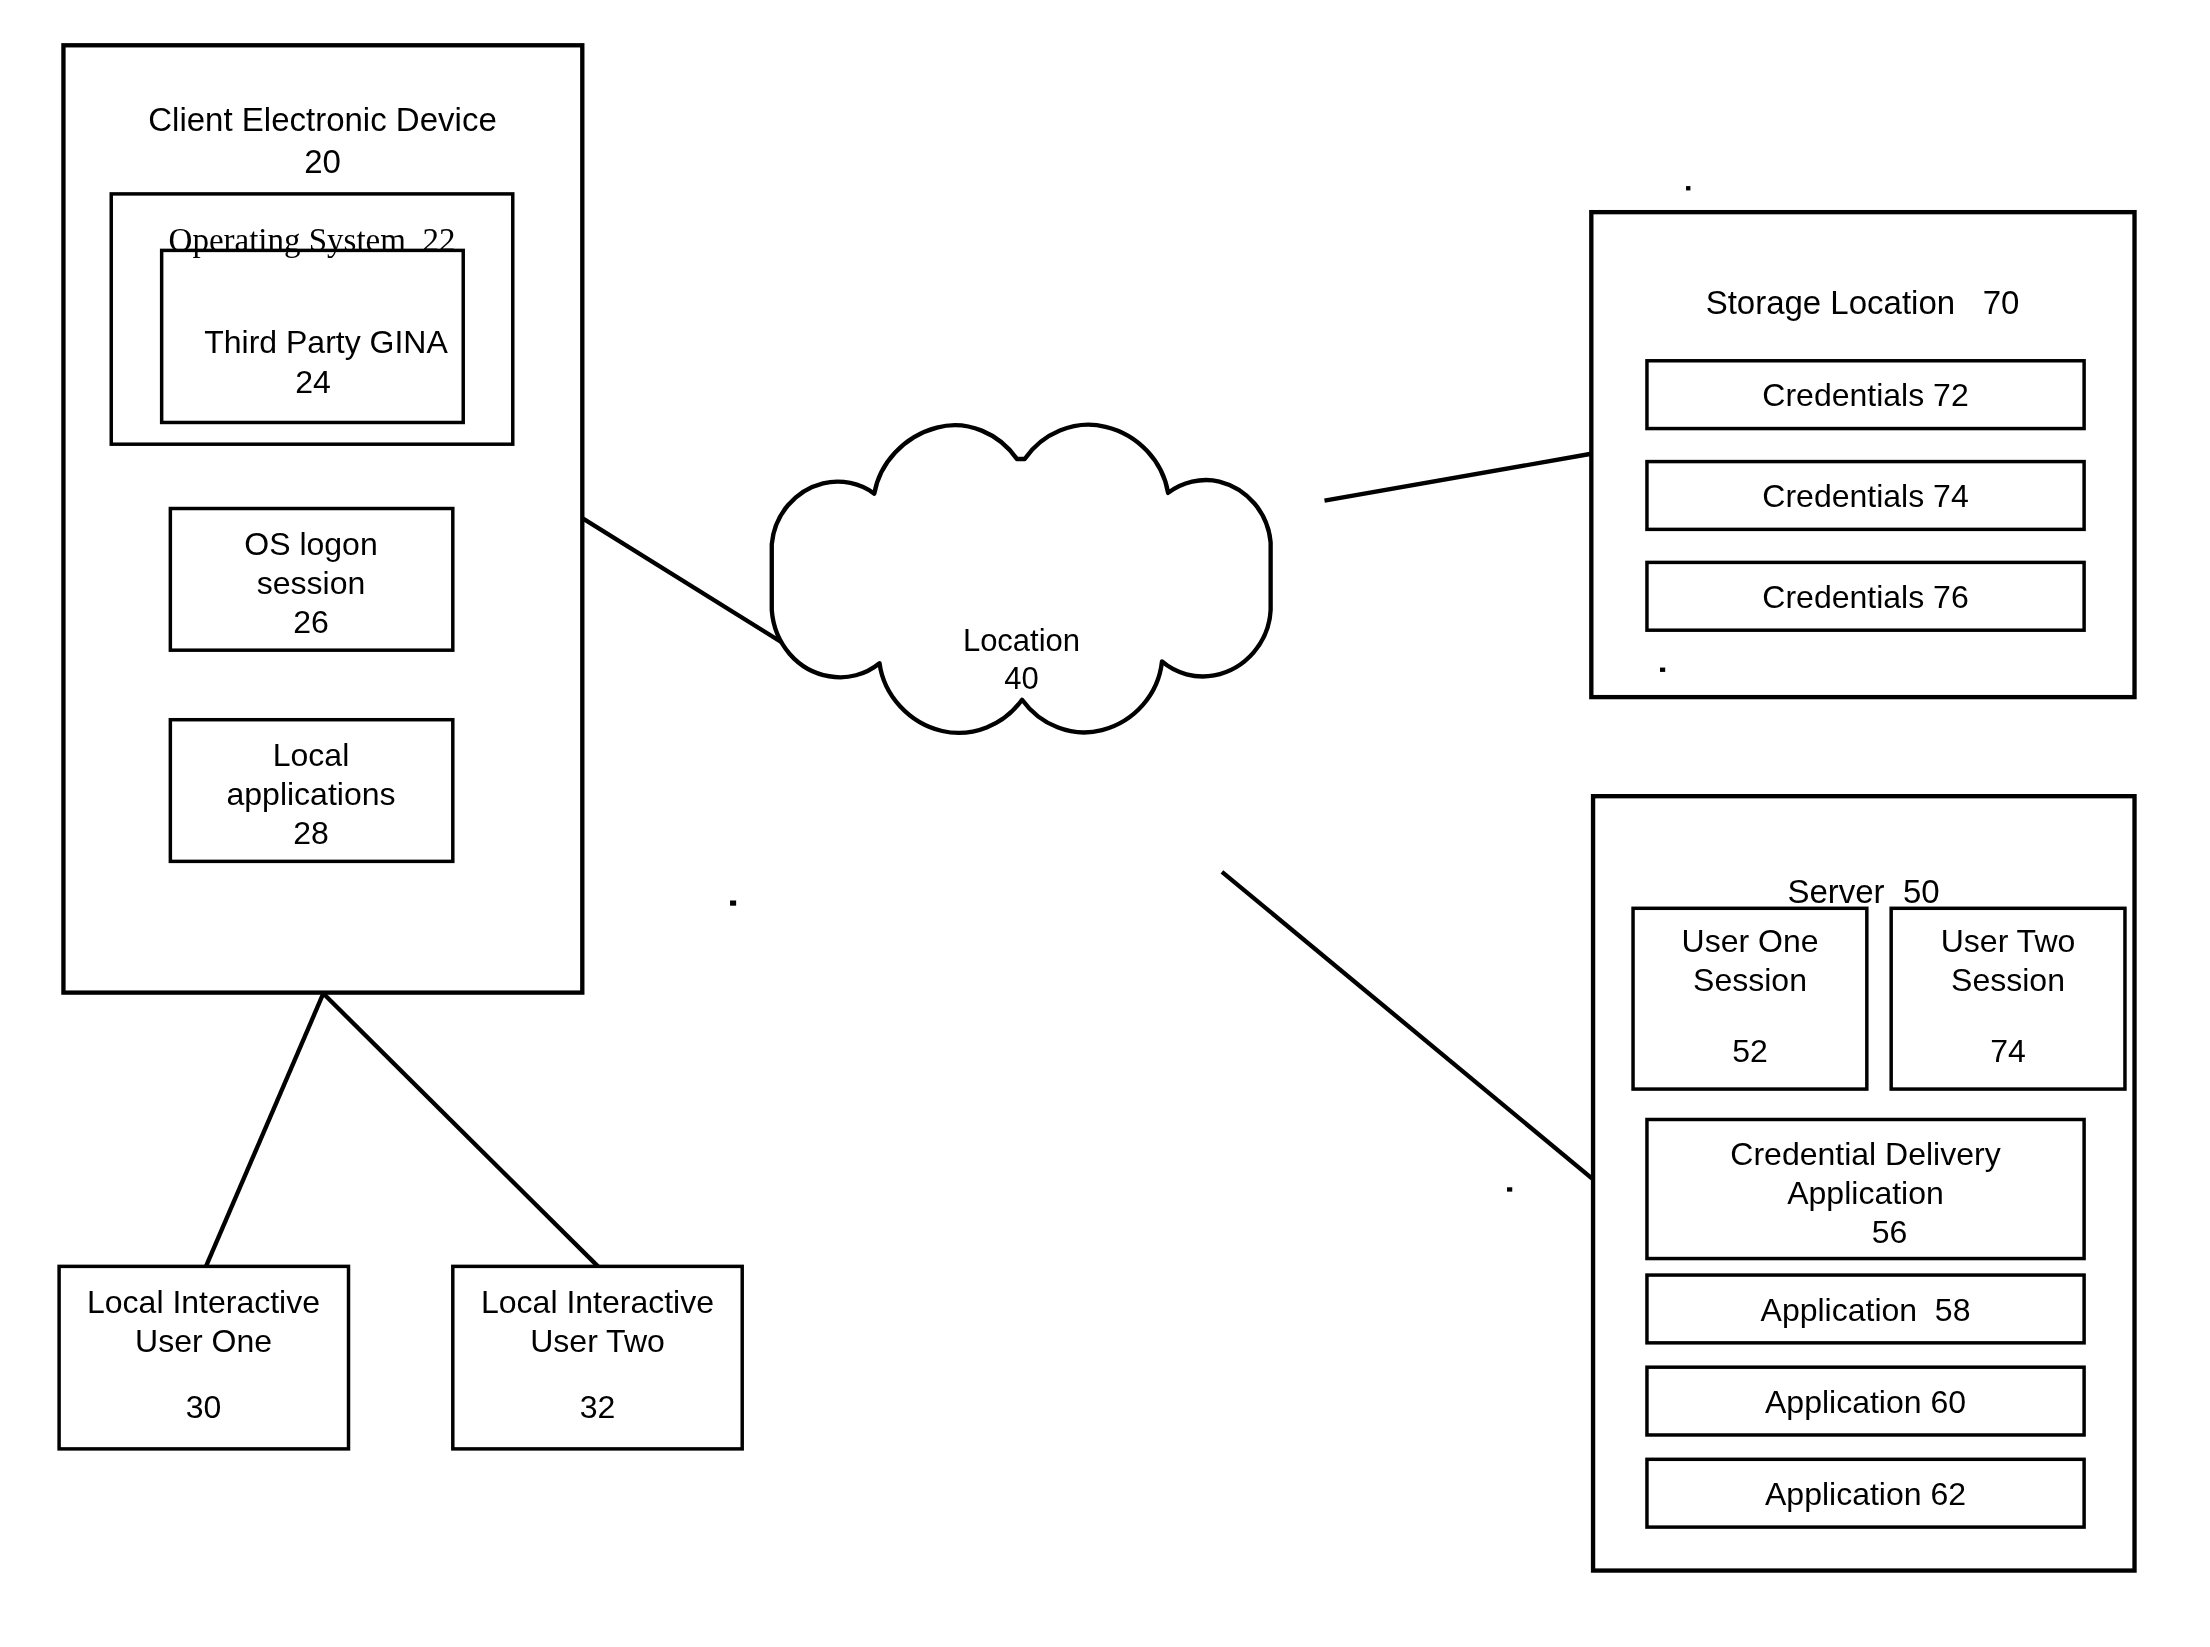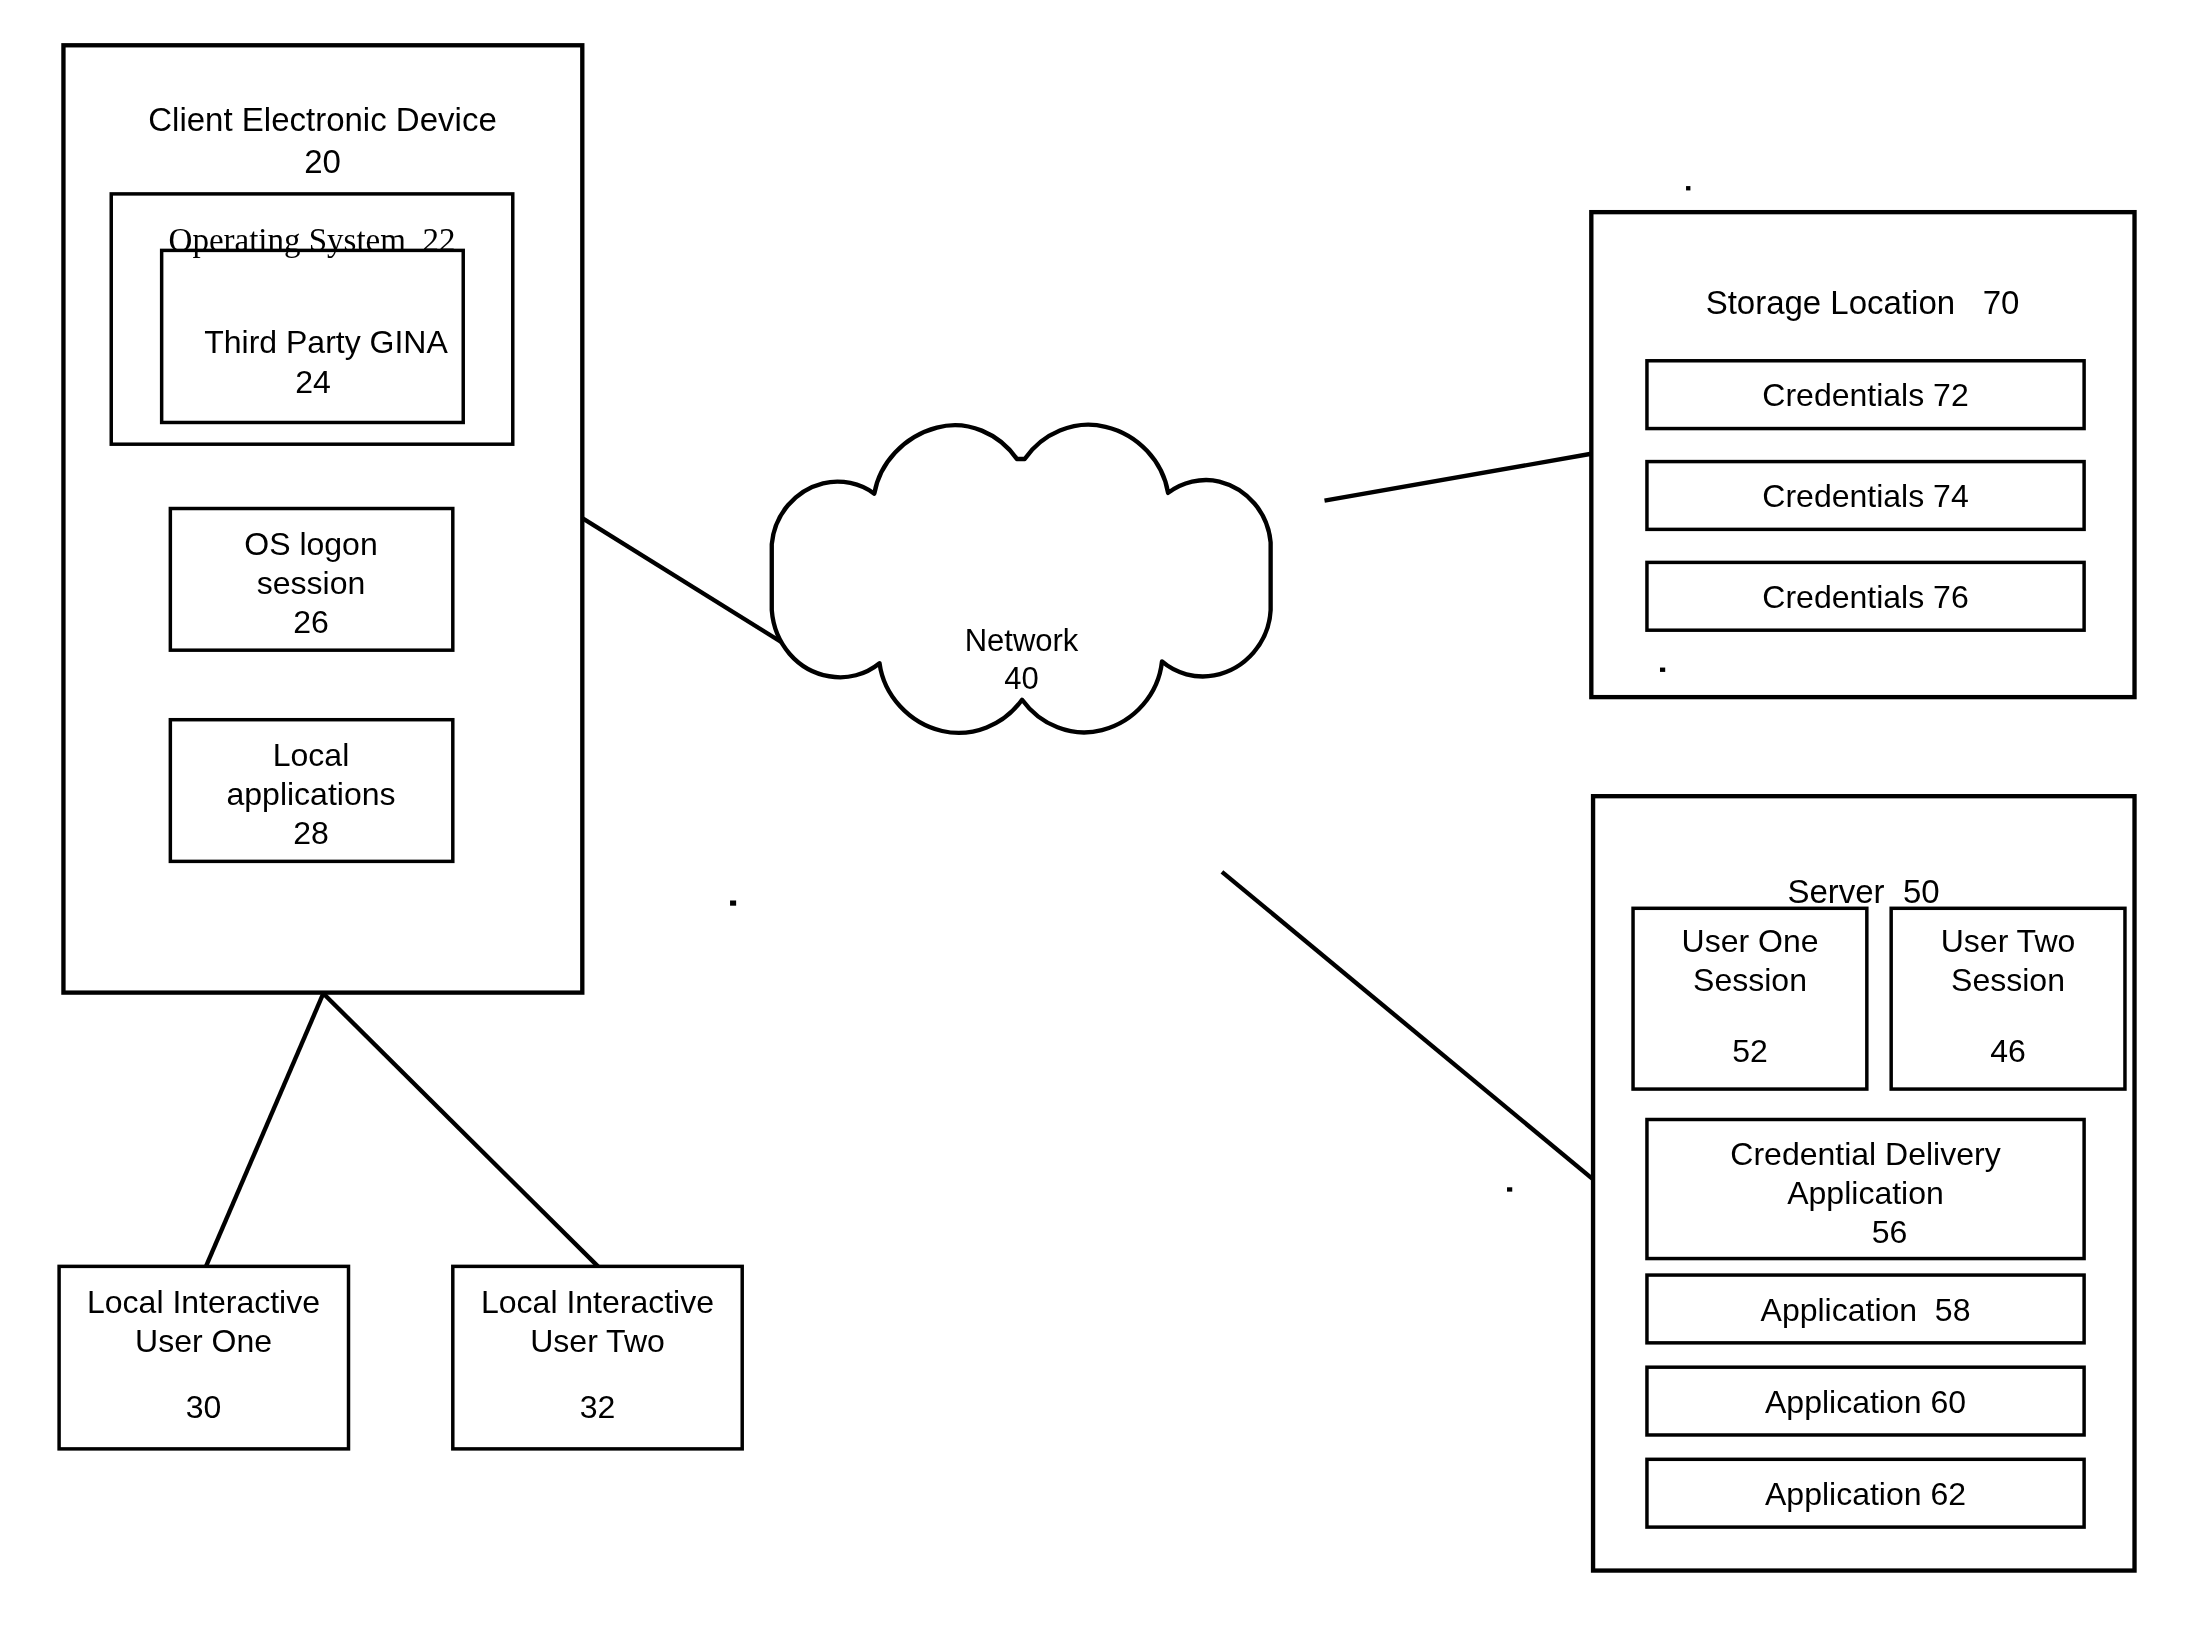--- a/index.html
+++ b/index.html
@@ -148,37 +148,37 @@
   <div class="lbl fs-37" style="left:170px; top:813px; width:282px;">28</div>
 
   <div class="lbl fs-37" style="left:59px; top:1282px; width:289px;">Local Interactive</div>
   <div class="lbl fs-37" style="left:59px; top:1321px; width:289px;">User One</div>
   <div class="lbl fs-37" style="left:59px; top:1387px; width:289px;">30</div>
 
   <div class="lbl fs-37" style="left:453px; top:1282px; width:289px;">Local Interactive</div>
   <div class="lbl fs-37" style="left:453px; top:1321px; width:289px;">User Two</div>
   <div class="lbl fs-37" style="left:453px; top:1387px; width:289px;">32</div>
 
-  <div class="lbl fs-36" style="left:874px; top:621px; width:295px;">Network</div>
+  <div class="lbl fs-36" style="left:874px; top:621px; width:295px;">Location</div>
   <div class="lbl fs-36" style="left:874px; top:659px; width:295px;">40</div>
 
   <div class="lbl fs-38" style="left:1591px; top:282px; width:543px;">Storage Location   70</div>
   <div class="lbl fs-37" style="left:1647px; top:375px; width:437px;">Credentials 72</div>
   <div class="lbl fs-37" style="left:1647px; top:476px; width:437px;">Credentials 74</div>
   <div class="lbl fs-37" style="left:1647px; top:577px; width:437px;">Credentials 76</div>
 
   <div class="lbl fs-38" style="left:1593px; top:871px; width:541px;">Server  50</div>
 
   <div class="lbl fs-37" style="left:1633px; top:921px; width:234px;">User One</div>
   <div class="lbl fs-37" style="left:1633px; top:960px; width:234px;">Session</div>
   <div class="lbl fs-37" style="left:1633px; top:1031px; width:234px;">52</div>
 
   <div class="lbl fs-37" style="left:1891px; top:921px; width:234px;">User Two</div>
   <div class="lbl fs-37" style="left:1891px; top:960px; width:234px;">Session</div>
-  <div class="lbl fs-37" style="left:1891px; top:1031px; width:234px;">46</div>
+  <div class="lbl fs-37" style="left:1891px; top:1031px; width:234px;">74</div>
 
   <div class="lbl fs-37" style="left:1647px; top:1134px; width:437px;">Credential Delivery</div>
   <div class="lbl fs-37" style="left:1647px; top:1173px; width:437px;">Application</div>
   <div class="lbl fs-37" style="left:1647px; top:1212px; width:437px;margin-left:24px;">56</div>
 
   <div class="lbl fs-37" style="left:1647px; top:1290px; width:437px;">Application  58</div>
   <div class="lbl fs-37" style="left:1647px; top:1382px; width:437px;">Application 60</div>
   <div class="lbl fs-37" style="left:1647px; top:1474px; width:437px;">Application 62</div>
 
 </div>

